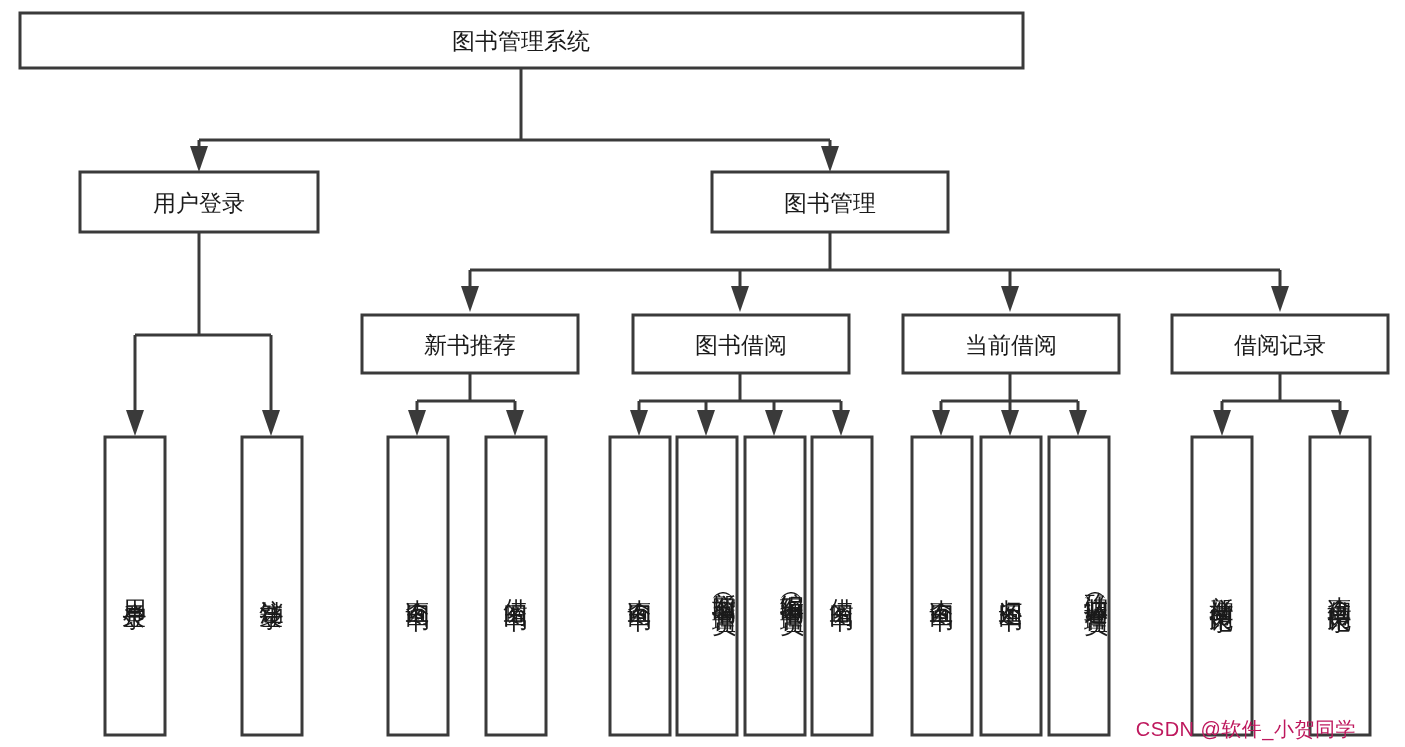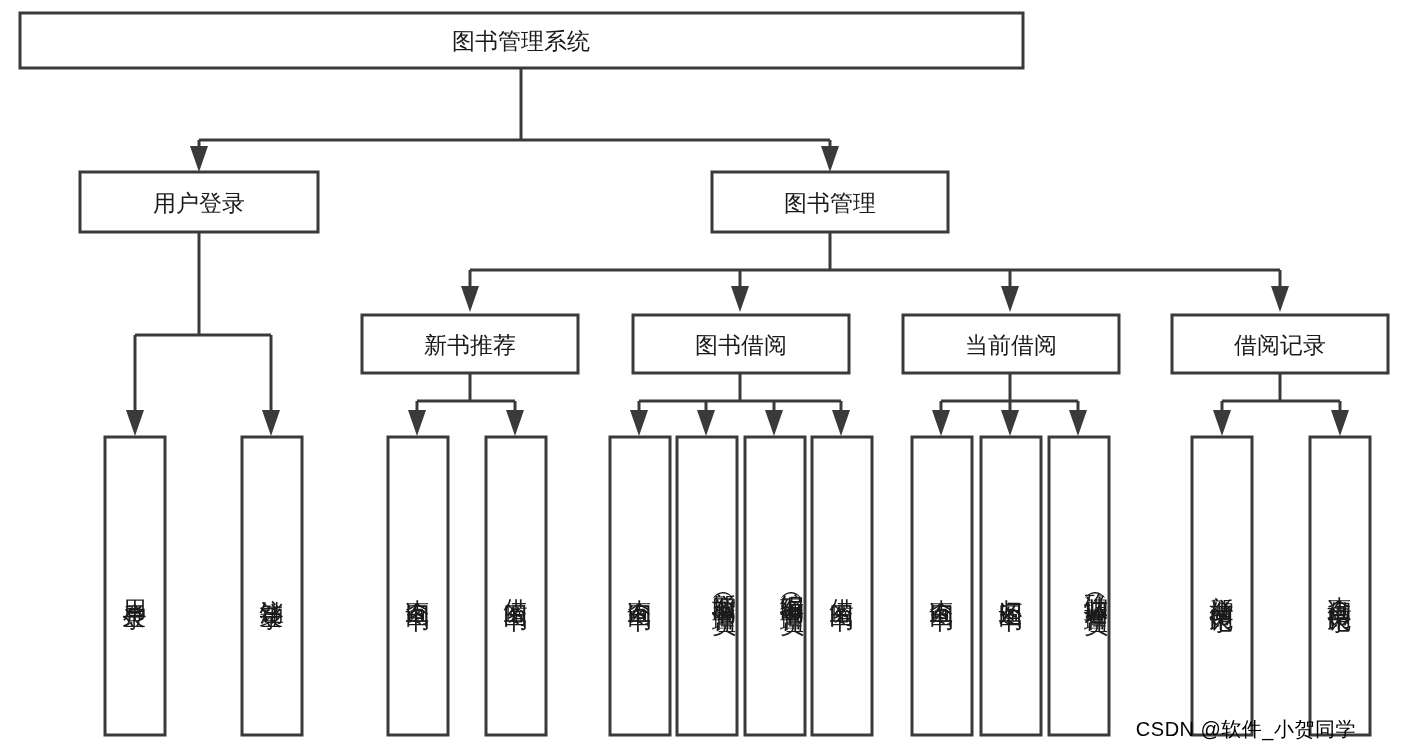--- a/index.html
+++ b/index.html
@@ -63,21 +63,21 @@
     color: #1a1a1a;
     pointer-events: none;
     box-sizing: border-box;
   }
   .watermark {
     position: absolute;
     right: 10px;
     bottom: 4px;
     font-family: "Liberation Sans", "DejaVu Sans", sans-serif;
     font-size: 20px;
-    color: #000000;
+    color: #be185d;
     white-space: pre;
     letter-spacing: 0.5px;
   }
 </style>
 </head>
 <body>
 
 <div id="diagram-root">
 
   <svg class="diagram" viewBox="0 0 1405 747" xmlns="http://www.w3.org/2000/svg">

